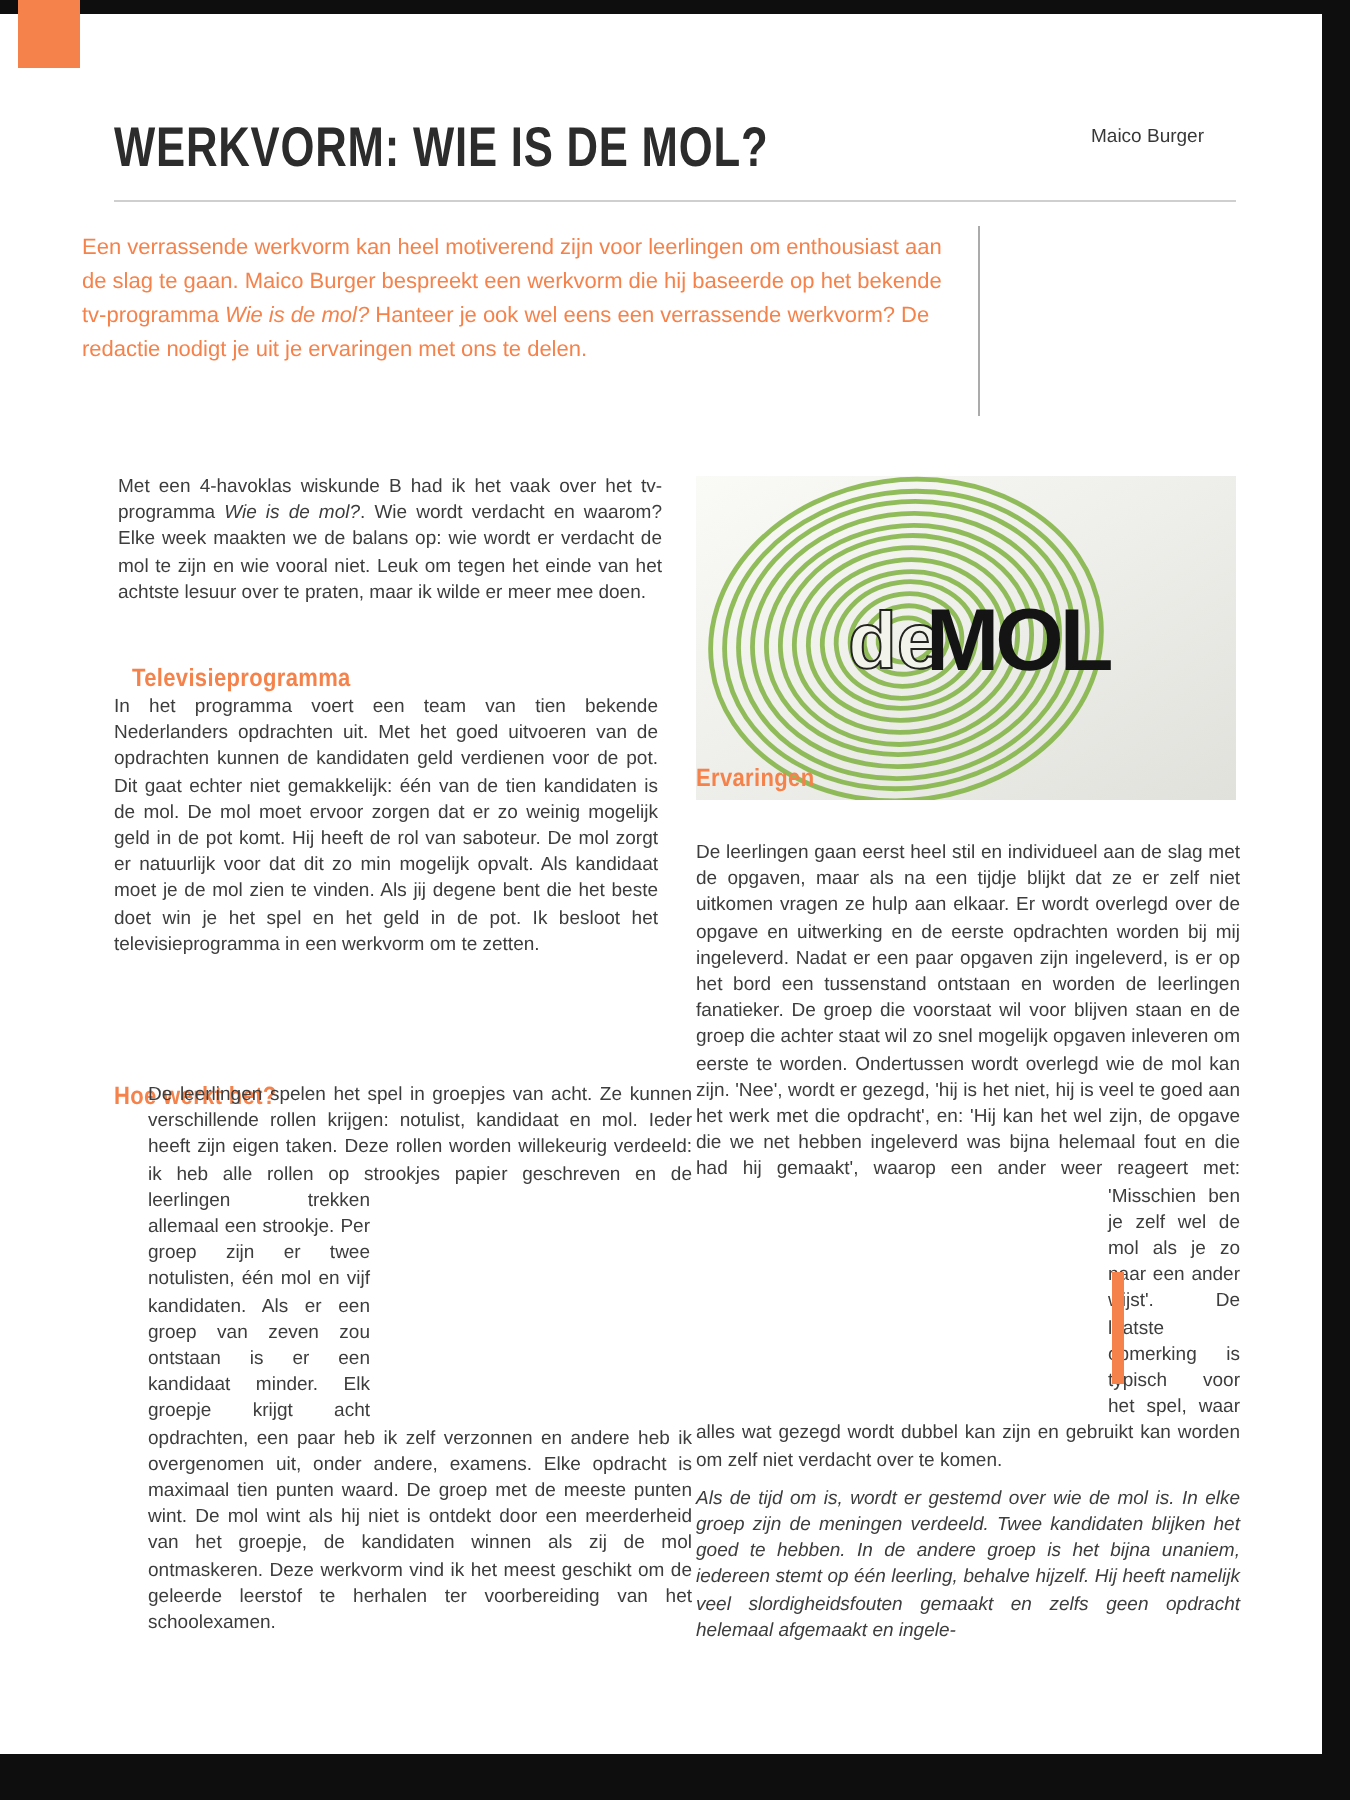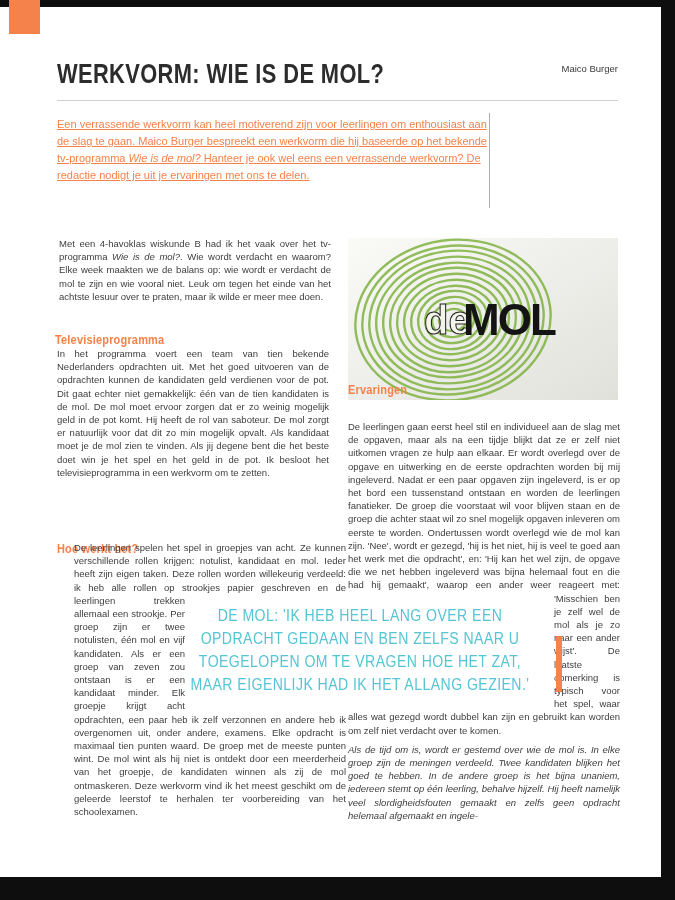--- a/index.html
+++ b/index.html
@@ -66,33 +66,33 @@
 <div class="page">
 
   <div class="abs frame" style="left:0;top:0;width:675px;height:7px;"></div>
   <div class="abs frame" style="left:661px;top:0;width:14px;height:900px;"></div>
   <div class="abs frame" style="left:0;top:877px;width:675px;height:23px;"></div>
   <div class="abs corner-square" style="left:9px;top:0;width:31px;height:34px;"></div>
 
   <div class="abs" style="left:57px;top:58px;">
     <span class="title-text">WERKVORM: WIE IS DE MOL?</span>
   </div>
-  <div class="abs author" style="left:348px;top:63px;width:270px;">Maico Burger</div>
+  <div class="abs author" style="left:332px;top:63px;width:270px;">Maico Burger</div>
   <div class="abs hairline-h" style="left:57px;top:100px;width:561px;"></div>
 
-  <div class="abs intro-text" style="left:57px;top:116px;width:432px;text-decoration:underline;">
+  <div class="abs intro-text" style="left:41px;top:116px;width:432px;">
     <span>Een verrassende werkvorm kan heel motiverend zijn voor leerlingen om enthousiast aan de slag te gaan. Maico Burger bespreekt een werkvorm die hij baseerde op het bekende tv-programma </span><i>Wie is de mol?</i><span> Hanteer je ook wel eens een verrassende werkvorm? De redactie nodigt je uit je ervaringen met ons te delen.</span>
   </div>
   <div class="abs hairline-v" style="left:489px;top:113px;height:95px;"></div>
 
   <div class="abs body-text" style="left:59px;top:237px;width:272px;">
     <span>Met een 4-havoklas wiskunde B had ik het vaak over het tv-programma </span><i>Wie is de mol?</i><span>. Wie wordt verdacht en waarom? Elke week maakten we de balans op: wie wordt er verdacht de mol te zijn en wie vooral niet. Leuk om tegen het einde van het achtste lesuur over te praten, maar ik wilde er meer mee doen.</span>
   </div>
 
-  <div class="abs" style="left:55px;top:330px;">
+  <div class="abs" style="left:66px;top:330px;">
     <span class="section-heading">Televisieprogramma</span>
   </div>
 
   <div class="abs body-text" style="left:57px;top:347px;width:272px;">In het programma voert een team van tien bekende Nederlanders opdrachten uit. Met het goed uitvoeren van de opdrachten kunnen de kandidaten geld verdienen voor de pot. Dit gaat echter niet gemakkelijk: één van de tien kandidaten is de mol. De mol moet ervoor zorgen dat er zo weinig mogelijk geld in de pot komt. Hij heeft de rol van saboteur. De mol zorgt er natuurlijk voor dat dit zo min mogelijk opvalt. Als kandidaat moet je de mol zien te vinden. Als jij degene bent die het beste doet win je het spel en het geld in de pot. Ik besloot het televisieprogramma in een werkvorm om te zetten.</div>
 
   <div class="abs" style="left:57px;top:539px;">
     <span class="section-heading">Hoe werkt het?</span>
   </div>
 
   <div class="abs body-text wrap-col" style="left:74px;top:541px;width:272px;">
@@ -134,18 +134,15 @@
     <span class="section-heading">Ervaringen</span>
   </div>
 
   <div class="abs body-text wrap-col" style="left:348px;top:420px;width:272px;">
     <span class="spacer-c"></span>
     <span class="spacer-d"></span>
     <p>De leerlingen gaan eerst heel stil en individueel aan de slag met de opgaven, maar als na een tijdje blijkt dat ze er zelf niet uitkomen vragen ze hulp aan elkaar. Er wordt overlegd over de opgave en uitwerking en de eerste opdrachten worden bij mij ingeleverd. Nadat er een paar opgaven zijn ingeleverd, is er op het bord een tussenstand ontstaan en worden de leerlingen fanatieker. De groep die voorstaat wil voor blijven staan en de groep die achter staat wil zo snel mogelijk opgaven inleveren om eerste te worden. Ondertussen wordt overlegd wie de mol kan zijn. 'Nee', wordt er gezegd, 'hij is het niet, hij is veel te goed aan het werk met die opdracht', en: 'Hij kan het wel zijn, de opgave die we net hebben ingeleverd was bijna helemaal fout en die had hij gemaakt', waarop een ander weer reageert met: 'Misschien ben je zelf wel de mol als je zo naar een ander wijst'. De laatste opmerking is typisch voor het spel, waar alles wat gezegd wordt dubbel kan zijn en gebruikt kan worden om zelf niet verdacht over te komen.</p>
     <p>Als de tijd om is, wordt er gestemd over wie de mol is. In elke groep zijn de meningen verdeeld. Twee kandidaten blijken het goed te hebben. In de andere groep is het bijna unaniem, iedereen stemt op één leerling, behalve hijzelf. Hij heeft namelijk veel slordigheidsfouten gemaakt en zelfs geen opdracht helemaal afgemaakt en ingele-</p>
   </div>
 
-  <div class="abs quote-box" style="left:160px;top:604px;">
-    <span class="quote-inner">DE MOL: 'IK HEB HEEL LANG OVER EEN OPDRACHT GEDAAN EN BEN ZELFS NAAR U TOEGELOPEN OM TE VRAGEN HOE HET ZAT, MAAR EIGENLIJK HAD IK HET ALLANG GEZIEN.'</span>
-  </div>
   <div class="abs quote-bar" style="left:556px;top:636px;width:6px;height:56px;"></div>
 
 </div>
 
 </body></html>

